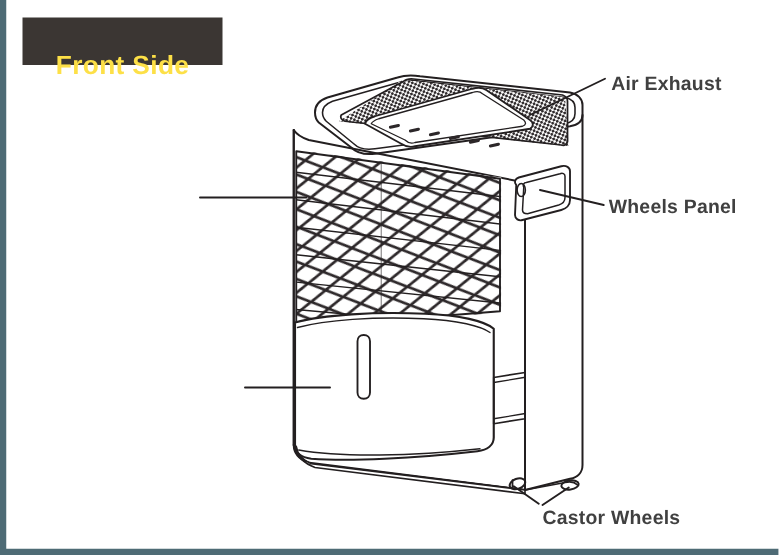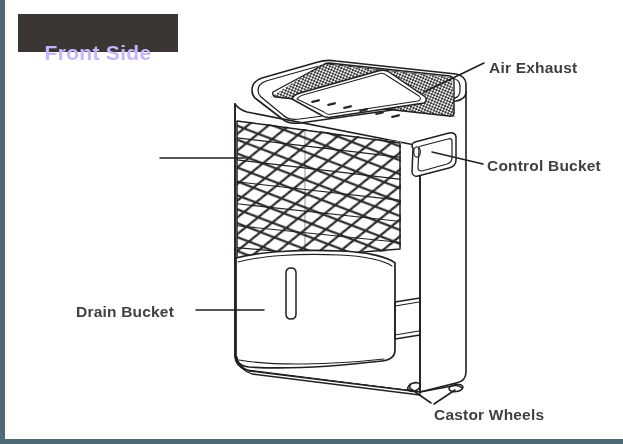--- a/index.html
+++ b/index.html
@@ -35,21 +35,21 @@
   #badge {
     position: absolute;
     left: 18px; top: 14px;
     width: 160px; height: 38px;
     background: #3b3633;
     display: flex;
     align-items: center;
     justify-content: center;
   }
   #badge-text {
-    color: #c4b5fd;
+    color: #fde047;
     font-size: 21px;
     font-weight: bold;
     letter-spacing: .3px;
     font-family: "Liberation Sans", sans-serif;
     margin-top: 40px;
   }
   
   #art {
     position: absolute;
     left: 0; top: 0;
@@ -263,19 +263,18 @@
           <line x1="455" y1="390" x2="434" y2="404"></line>
         </g>
       </g>
 
     </g>
   </svg>
 
   <div class="callout" id="label-air-exhaust">Air Exhaust</div>
 
 
-  <div class="callout" id="label-control-panel">Control Bucket</div>
-
-  <div class="callout" id="label-drain-bucket">Drain Bucket</div>
+  <div class="callout" id="label-control-panel">Wheels Panel</div>
+
 
   <div class="callout" id="label-castor-wheels">Castor Wheels</div>
 
 </div>
 
 </body></html>

